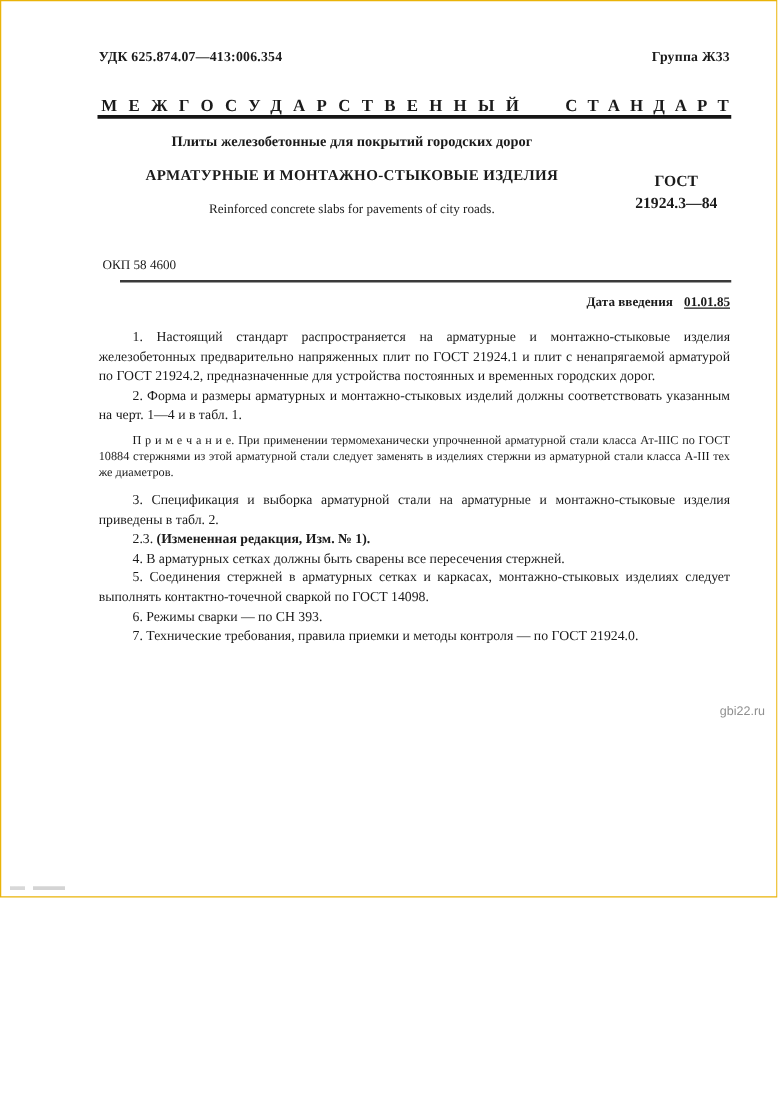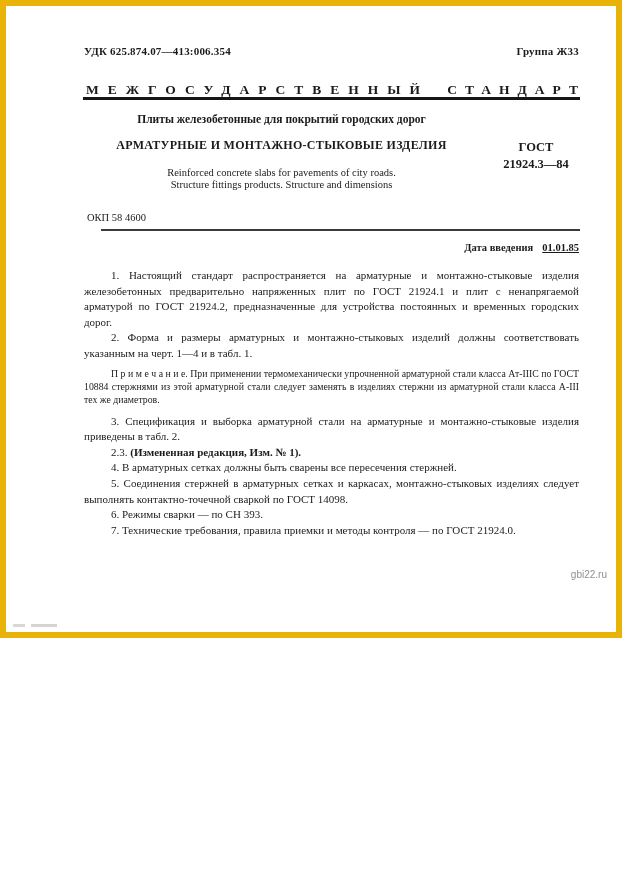--- a/index.html
+++ b/index.html
@@ -5,24 +5,24 @@
   html, body { margin: 0; padding: 0; }
   body {
     width: 622px; height: 876px;
     background: #ffffff;
     font-family: "Liberation Serif", "DejaVu Serif", serif;
     color: #1b1b1b;
     -webkit-font-smoothing: antialiased;
   }
   .page {
     position: relative;
-    width: 622px; height: 638px;
+    width: 622px; height: 718px;
     background: #fff;
     box-sizing: border-box;
-    border: 6px solid #eab308;
+    border: 1px solid #eab308;
     overflow: hidden;
   }
   
   .udk-row {
     position: absolute; top: 39px; left: 78px; right: 37px;
     display: flex; justify-content: space-between;
     font-size: 11px; font-weight: bold; letter-spacing: .2px;
   }
   .standard-row {
     position: absolute; top: 76px; left: 80px; right: 30px;
@@ -32,20 +32,21 @@
   .standard-word1 { letter-spacing: 9px; }
   .standard-word2 { letter-spacing: 8px; }
   .thick-rule {
     position: absolute; top: 91px; left: 77px; right: 36px;
     height: 3px; background: #161616;
   }
   
   .title-section {
     position: absolute; top: 102px; left: 78px; right: 37px;
     display: flex;
+    align-items: center;
   }
   .title-left { flex: 1 1 auto; text-align: center; padding-right: 14px; }
   .title-subject { margin-top: 5px; font-size: 11.5px; font-weight: bold; }
   .title-main   { margin-top: 13px; font-size: 12px; font-weight: bold; letter-spacing: .3px; }
   .title-sub    { margin-top: 14px; font-size: 11px; font-weight: bold; }
   .title-en1    { margin-top: 14px; font-size: 10.5px; }
   .title-en2    { margin-top: 1px;  font-size: 10.5px; }
   .gost-block {
     flex: 0 0 86px; text-align: center; padding-top: 31px;
     font-size: 12.5px; font-weight: bold; line-height: 17px;
@@ -117,21 +118,20 @@
     <span class="standard-word2">СТАНДАРТ</span>
   </div>
 
   <div class="thick-rule"></div>
 
   <div class="title-section">
     <div class="title-left">
       <div class="title-subject">Плиты железобетонные для покрытий городских дорог</div>
       <div class="title-main">АРМАТУРНЫЕ И МОНТАЖНО-СТЫКОВЫЕ ИЗДЕЛИЯ</div>
       <div class="title-en1">Reinforced concrete slabs for pavements of city roads.</div>
-      <div class="title-en2">Structure fittings products. Structure and dimensions</div>
     </div>
     <div class="gost-block">
       <div>ГОСТ</div>
       <div>21924.3—84</div>
     </div>
   </div>
 
   <div class="okp">ОКП 58 4600</div>
   <div class="thin-rule"></div>
 

